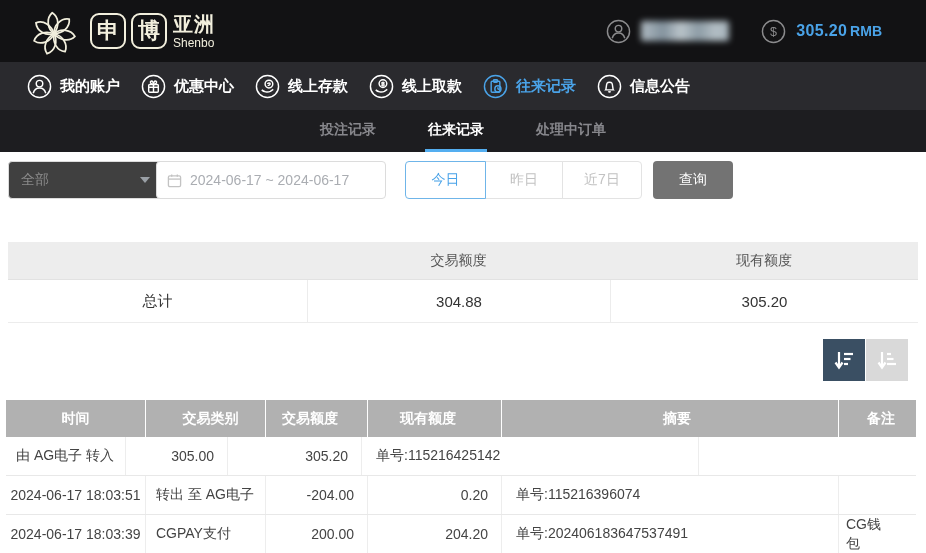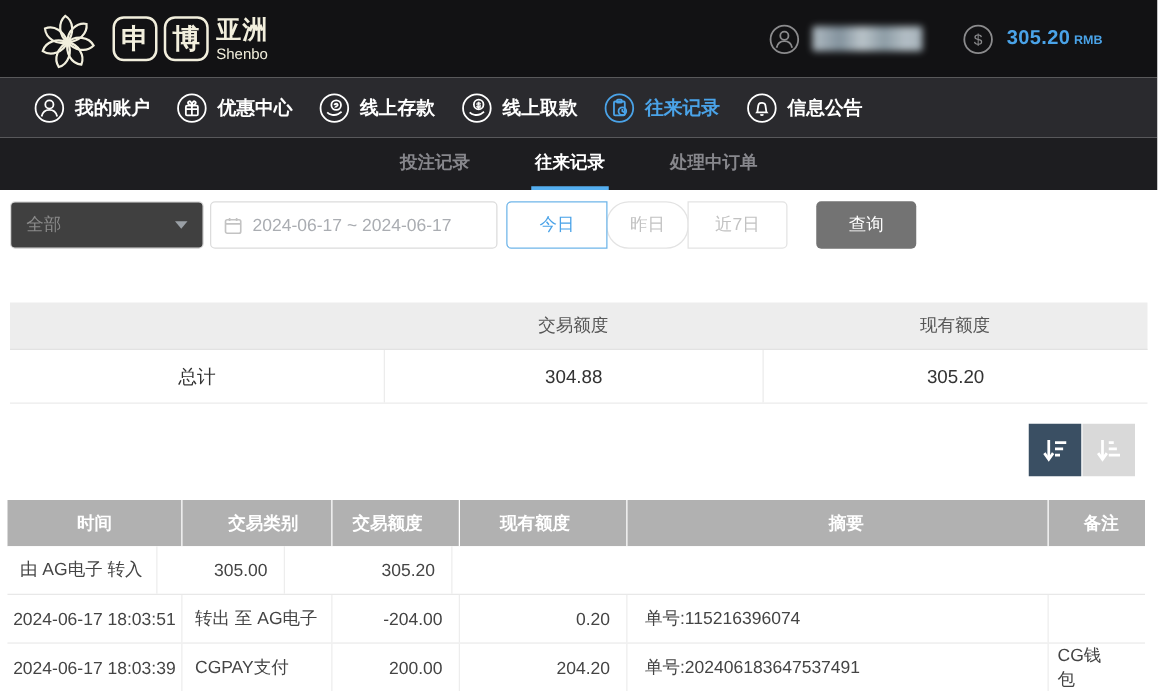--- a/index.html
+++ b/index.html
@@ -20,21 +20,21 @@
   .brand-region { font-size:20px; font-weight:700; letter-spacing:1px; }
   .brand-sub { font-size:12px; margin-top:3px; }
   .header-right { position:absolute; right:44px; top:0; height:62px; display:flex;
     align-items:center; gap:10px; }
   .acct-icon { width:25px; height:25px; }
   .blur-name { width:88px; height:20px; margin-right:22px; border-radius:2px;
     background:linear-gradient(90deg,#c2ced6 0%,#8fa0ac 25%,#cdd8de 45%,#9aabb5 65%,#c6d2d9 85%,#b4c2cb 100%);
     filter:blur(3px); opacity:.9; }
   .dollar-icon { width:25px; height:25px; }
   .balance { color:#4aa3e8; font-size:16px; font-weight:600; letter-spacing:.3px; }
-  .balance-cur { color:#4aa3e8; font-size:10px; font-weight:600; margin-left:3px; }
+  .balance-cur { color:#4aa3e8; font-size:14px; font-weight:600; margin-left:3px; }
 
   
   .nav-bar { position:absolute; left:0; top:62px; width:926px; height:48px;
     background:#2a2a2e; display:flex; align-items:center; padding-left:27px; gap:21px; }
   .nav-item { display:flex; align-items:center; gap:8px; color:#fff; font-size:15px;
     font-weight:600; cursor:pointer; white-space:nowrap; }
   .nav-item svg { width:25px; height:25px; stroke:#fff; }
   .nav-item.active { color:#4aa3e8; }
   .nav-item.active svg { stroke:#4aa3e8; }
 
@@ -44,29 +44,29 @@
   .subtab { height:42px; display:flex; align-items:center; color:#87878c; font-size:14px;
     font-weight:600; cursor:pointer; border-bottom:3px solid transparent; padding:0 3px; }
   .subtab.active { color:#fff; border-bottom-color:#54aef0; }
 
   
   .select-box { position:absolute; left:8px; top:161px; width:155px; height:38px;
     border:1px solid #dcdcdc; border-radius:4px; display:flex; align-items:center;
     padding:0 12px; color:#8b8b8b; font-size:14px; background:#404040; cursor:pointer; }
   .select-caret { margin-left:auto; width:0; height:0; border-left:5px solid transparent;
     border-right:5px solid transparent; border-top:6px solid #9aa0a6; }
-  .date-box { position:absolute; left:168px; top:161px; width:230px; height:38px;
+  .date-box { position:absolute; left:156px; top:161px; width:230px; height:38px;
     border:1px solid #dcdcdc; border-radius:4px; display:flex; align-items:center;
     padding:0 10px; gap:8px; color:#aaadb2; font-size:14px; background:#fff; cursor:pointer; }
   .btn-group { position:absolute; left:405px; top:161px; display:flex; }
   .qbtn { height:38px; background:#fff; font-size:14px; display:flex; align-items:center;
     justify-content:center; cursor:pointer; border:1px solid #e3e3e3; color:#c2c2c2; }
   .qbtn.today { width:81px; border:1px solid #6fb5e9; color:#4aa3e8;
     border-radius:4px 0 0 4px; position:relative; z-index:2; }
-  .qbtn.yday { width:66px; margin-left:-1px;border-radius:18px; }
+  .qbtn.yday { width:78px; margin-left:-1px; }
   .qbtn.week { width:80px; margin-left:-1px; border-radius:0 4px 4px 0; }
   .query-btn { position:absolute; left:653px; top:161px; width:80px; height:38px;
     background:#737373; color:#fff; font-size:14px; border:none; border-radius:4px;
     display:flex; align-items:center; justify-content:center; cursor:pointer; }
 
   
   .summary { position:absolute; left:8px; top:242px; width:910px; }
   .summary-head { display:flex; height:38px; background:#ededed; border-bottom:1px solid #e2e2e2; }
   .summary-head .c1 { width:299px; }
   .summary-head .c2 { width:303px; }
@@ -287,20 +287,21 @@
       <div class="cell col-amt">交易额度</div>
       <div class="cell col-bal">现有额度</div>
       <div class="cell col-sum">摘要</div>
       <div class="cell col-rem">备注</div>
     </div>
 
     <div class="rec-row body-row">
       <div class="cell col-type">由 AG电子 转入</div>
       <div class="cell col-amt">305.00</div>
       <div class="cell col-bal">305.20</div>
+      <div class="cell col-sum">单号:115216425142</div>
       <div class="cell col-rem">
           <span class="rem-text"></span>
         </div>
     </div>
 
     <div class="rec-row body-row">
       <div class="cell col-time">2024-06-17 18:03:51</div>
       <div class="cell col-type">转出 至 AG电子</div>
       <div class="cell col-amt">-204.00</div>
       <div class="cell col-bal">0.20</div>

